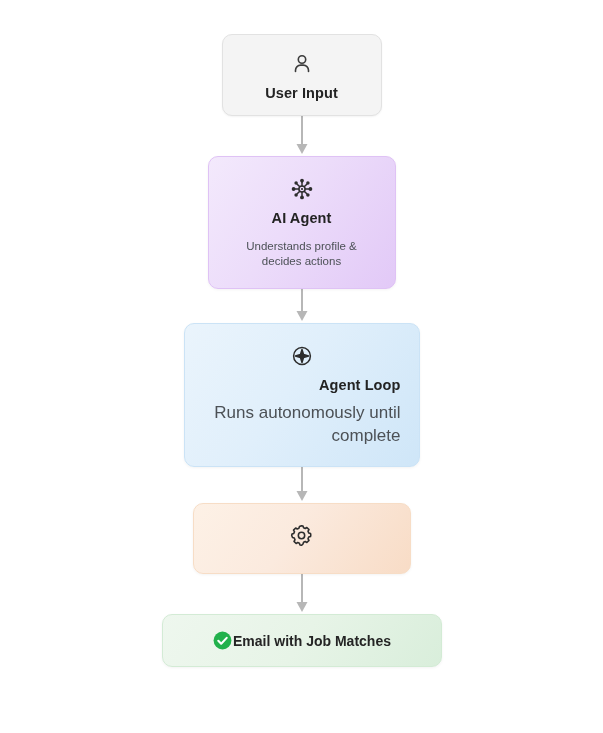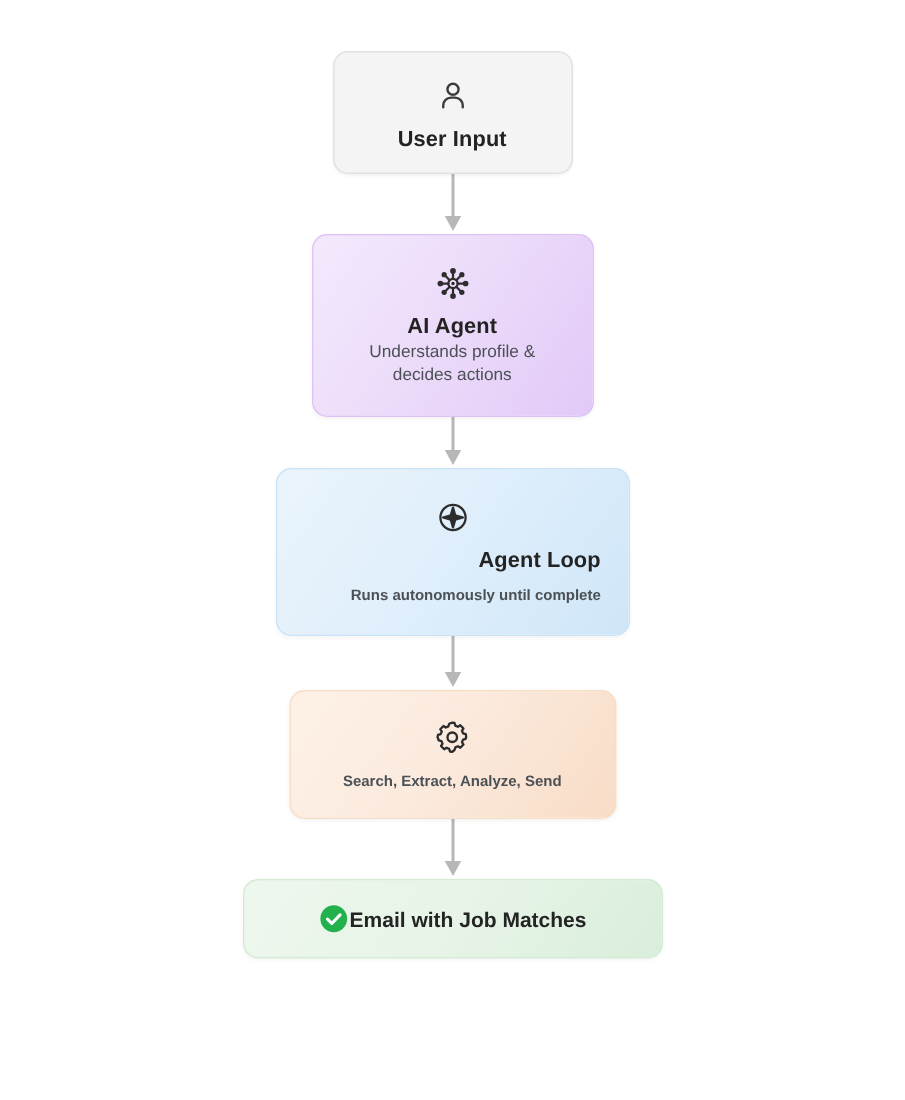--- a/index.html
+++ b/index.html
@@ -98,29 +98,29 @@
   }
   .subtitle {
     font-size: 12px;
     color: #555a5e;
     margin-top: 5px;
     line-height: 1.2;
   }
   .desc {
     font-size: 11.5px;
     color: #4c5156;
+    margin-top: 11px;
     line-height: 1.35;
     text-align: center;
   }
   .desc-tight {
-    font-size: 10px;
+    font-size: 17px;
     color: #4c5156;
     margin-top: 8px;
     line-height: 1.35;
-    font-weight: bold;
   }
   .result-label {
     font-size: 14px;
     font-weight: bold;
     color: #242424;
   }
 
   
   .arrow {
     width: 14px;
@@ -207,21 +207,20 @@
     </svg>
   </div>
 
   <div class="node node-tools">
     <div class="icon-wrap">
       <svg width="25" height="25" viewBox="0 0 24 24" fill="none" stroke="#2d2d2d" stroke-width="1.5" stroke-linecap="round" stroke-linejoin="round">
         <path d="M12 2.6l1.45.28.55 1.72 1.62.68 1.52-.95 2.05 2.05-.95 1.52.68 1.62 1.72.55.28 1.45-.28 1.45-1.72.55-.68 1.62.95 1.52-2.05 2.05-1.52-.95-1.62.68-.55 1.72L12 21.4l-1.45-.28-.55-1.72-1.62-.68-1.52.95-2.05-2.05.95-1.52-.68-1.62-1.72-.55L2.6 12l.28-1.45 1.72-.55.68-1.62-.95-1.52 2.05-2.05 1.52.95 1.62-.68.55-1.72z"></path>
         <circle cx="12" cy="12" r="3.05"></circle>
       </svg>
     </div>
-    <div class="desc-tight">Search, Extract, Analyze, Send</div>
   </div>
 
   <div class="arrow">
     <svg width="14" height="40" viewBox="0 0 14 40">
       <line x1="7" y1="0" x2="7" y2="29" stroke="#b7b7b7" stroke-width="2"></line>
       <polygon points="7,38 1.5,28 12.5,28" fill="#b7b7b7"></polygon>
     </svg>
   </div>
 
   <div class="node node-result">

